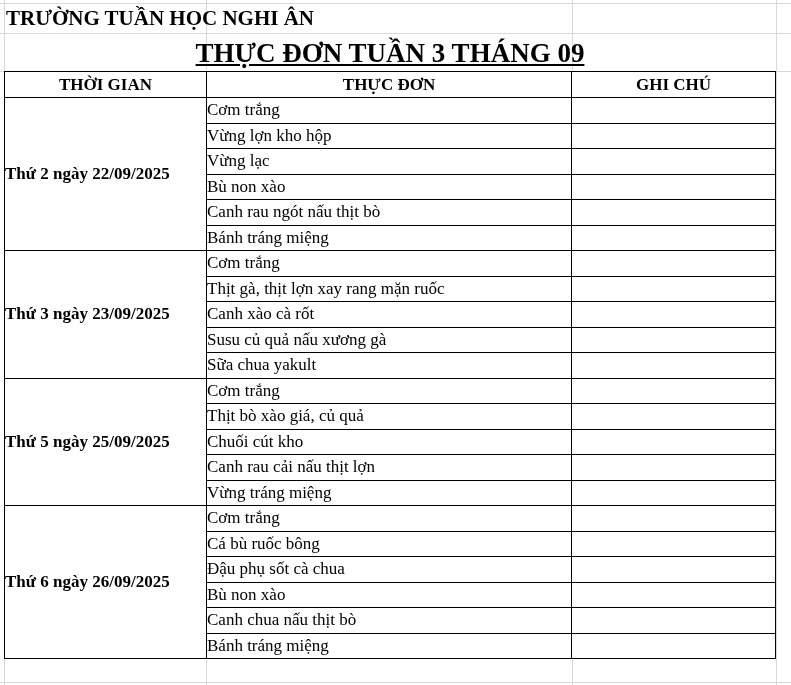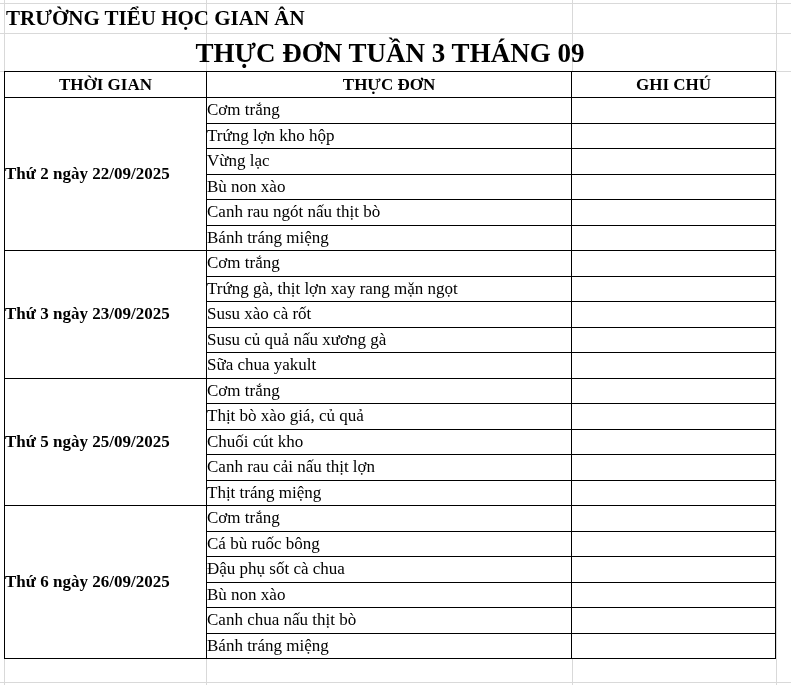--- a/index.html
+++ b/index.html
@@ -2,21 +2,21 @@
 <html><head>
 <meta charset="utf-8">
 <style>
   html, body { margin: 0; padding: 0; background: #ffffff; }
   body { width: 791px; height: 685px; position: relative; overflow: hidden;
          font-family: "Liberation Serif", "DejaVu Serif", serif; color: #000; }
   .grid { position: absolute; inset: 0; pointer-events: none; }
   .gl-v { position: absolute; top: 0; bottom: 0; width: 1px; background: #d9d9d9; }
   .gl-h { position: absolute; left: 0; right: 0; height: 1px; background: #d9d9d9; }
   .school { position: absolute; left: 6px; top: 4px; font-weight: bold; font-size: 21px; line-height: 28px; white-space: nowrap; }
-  .title { position: absolute; left: 0; width: 780px; top: 36px; text-align: center; font-weight: bold; font-size: 27px; line-height: 34px; white-space: nowrap; }
+  .title { position: absolute; left: 0; width: 780px; top: 36px; text-align: center; font-weight: bold; font-size: 27px; line-height: 34px; white-space: nowrap; text-decoration: underline; }
   table.menu { position: absolute; left: 4px; top: 71px; border-collapse: collapse; background: #fff; padding-left: 28px; }
   table.menu td, table.menu th { border: 1.5px solid #000; padding: 0; }
   th { height: 25px; font-weight: bold; font-size: 17px; text-align: center; vertical-align: middle; }
   td.day { width: 201px; font-weight: bold; font-size: 17px; vertical-align: middle; white-space: nowrap; }
   td.dish { width: 364px; height: 24.5px; font-size: 17px; padding-left: 4px; vertical-align: middle; white-space: nowrap; margin-top: 19px; }
   td.note { width: 203px; }
 </style>
 </head>
 <body>
 
@@ -24,40 +24,40 @@
   <div class="gl-v" style="left:4px"></div>
   <div class="gl-v" style="left:206px"></div>
   <div class="gl-v" style="left:572px"></div>
   <div class="gl-v" style="left:776px"></div>
   <div class="gl-h" style="top:3px"></div>
   <div class="gl-h" style="top:33px"></div>
   <div class="gl-h" style="top:71px"></div>
   <div class="gl-h" style="top:682px"></div>
 </div>
 
-<div class="school">TRƯỜNG TIỂU HỌC GIAN ÂN</div>
+<div class="school">TRƯỜNG TUẦN HỌC NGHI ÂN</div>
 <div class="title">THỰC ĐƠN TUẦN 3 THÁNG 09</div>
 
 <table class="menu">
   <thead>
     <tr>
       <th>THỜI GIAN</th>
       <th>THỰC ĐƠN</th>
       <th>GHI CHÚ</th>
     </tr>
   </thead>
   <tbody>
 
     <tr>
       <td class="day" rowspan="6">Thứ 2 ngày 22/09/2025</td>
       <td class="dish">Cơm trắng</td>
       <td class="note"></td>
     </tr>
     <tr>
-      <td class="dish">Trứng lợn kho hộp</td>
+      <td class="dish">Vừng lợn kho hộp</td>
       <td class="note"></td>
     </tr>
     <tr>
       <td class="dish">Vừng lạc</td>
       <td class="note"></td>
     </tr>
     <tr>
       <td class="dish">Bù non xào</td>
       <td class="note"></td>
     </tr>
@@ -69,25 +69,25 @@
       <td class="dish">Bánh tráng miệng</td>
       <td class="note"></td>
     </tr>
 
     <tr>
       <td class="day" rowspan="5">Thứ 3 ngày 23/09/2025</td>
       <td class="dish">Cơm trắng</td>
       <td class="note"></td>
     </tr>
     <tr>
-      <td class="dish">Trứng gà, thịt lợn xay rang mặn ngọt</td>
+      <td class="dish">Thịt gà, thịt lợn xay rang mặn ruốc</td>
       <td class="note"></td>
     </tr>
     <tr>
-      <td class="dish">Susu xào cà rốt</td>
+      <td class="dish">Canh xào cà rốt</td>
       <td class="note"></td>
     </tr>
     <tr>
       <td class="dish">Susu củ quả nấu xương gà</td>
       <td class="note"></td>
     </tr>
     <tr>
       <td class="dish">Sữa chua yakult</td>
       <td class="note"></td>
     </tr>
@@ -103,21 +103,21 @@
     </tr>
     <tr>
       <td class="dish">Chuối cút kho</td>
       <td class="note"></td>
     </tr>
     <tr>
       <td class="dish">Canh rau cải nấu thịt lợn</td>
       <td class="note"></td>
     </tr>
     <tr>
-      <td class="dish">Thịt tráng miệng</td>
+      <td class="dish">Vừng tráng miệng</td>
       <td class="note"></td>
     </tr>
 
     <tr>
       <td class="day" rowspan="6">Thứ 6 ngày 26/09/2025</td>
       <td class="dish">Cơm trắng</td>
       <td class="note"></td>
     </tr>
     <tr>
       <td class="dish">Cá bù ruốc bông</td>

